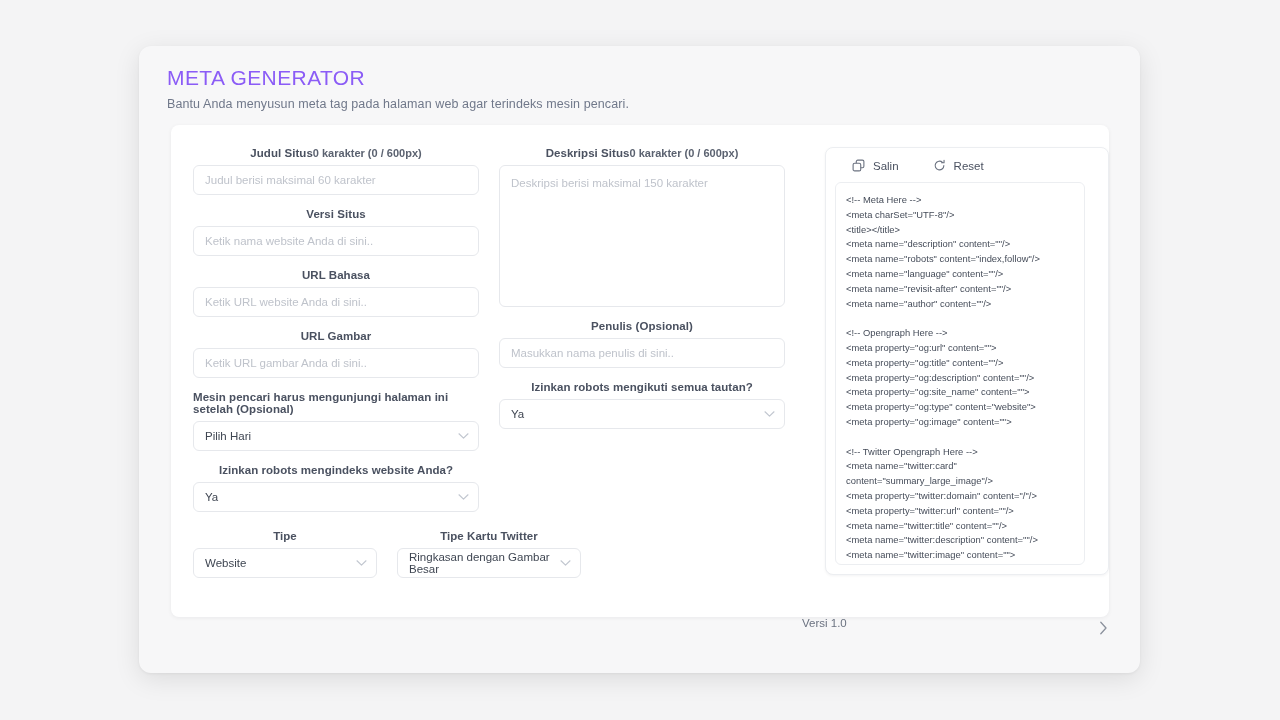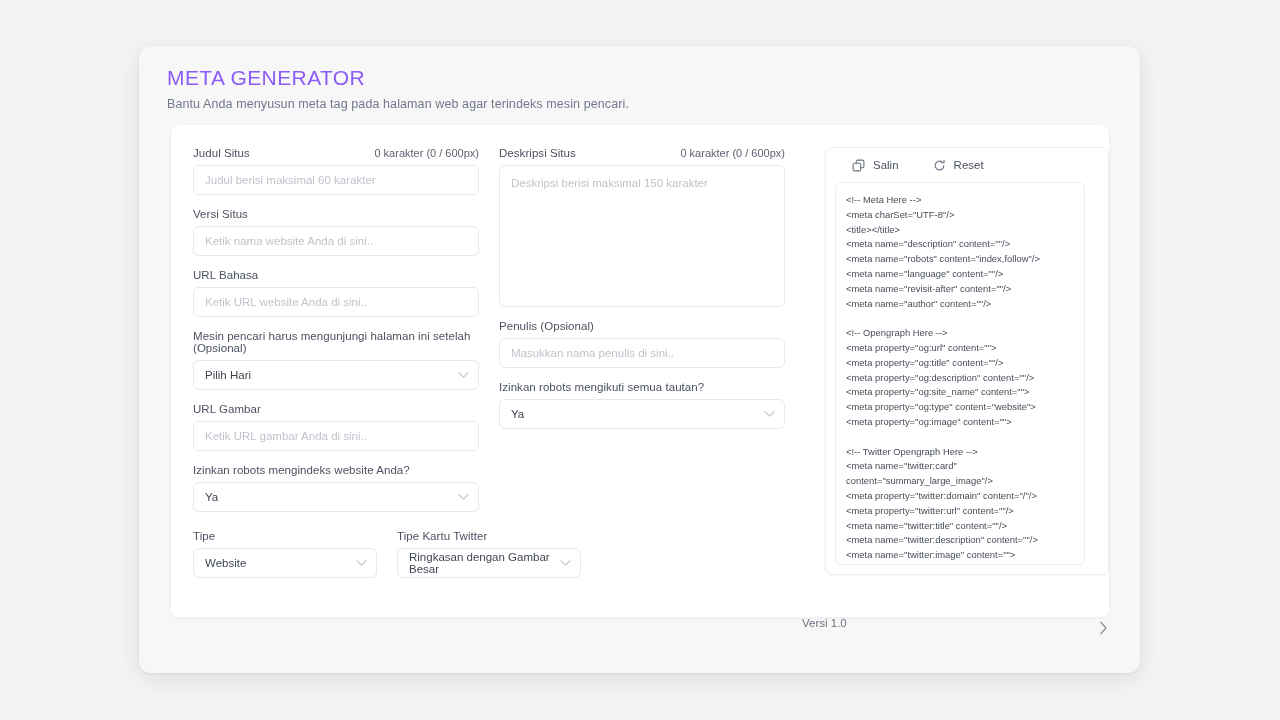--- a/index.html
+++ b/index.html
@@ -76,23 +76,24 @@
   }
   .col {
     width: 286px;
     flex: 0 0 286px;
   }
 
   .field { margin-bottom: 13px; }
 
   .field-label-row {
     display: flex;
-    justify-content: space-between;
+    justify-content: center;
     align-items: baseline;
     margin-bottom: 6px;
+    font-weight: bold;
   }
   .field-label {
     font-size: 11.5px;
     color: #4a5160;
     letter-spacing: 0.05px;
   }
   .char-count {
     font-size: 11px;
     color: #5b6270;
   }
@@ -165,20 +166,21 @@
   }
 
   .preview-toolbar {
     display: flex;
     align-items: center;
     gap: 34px;
     padding: 11px 26px 10px 26px;
   }
   .tool-btn {
     display: flex;
+    align-items: center;
     gap: 8px;
     background: none;
     border: none;
     cursor: pointer;
     font-family: "Liberation Sans", sans-serif;
     font-size: 11.5px;
     color: #4a5160;
     padding: 0;
   }
   .tool-btn svg { display: block; }
@@ -264,37 +266,37 @@
 
             <div class="field">
               <div class="field-label-row">
                 <span class="field-label">URL Bahasa</span>
               </div>
               <input class="control" type="text" placeholder="Ketik URL website Anda di sini.." style="">
             </div>
 
             <div class="field">
               <div class="field-label-row">
+                <span class="field-label">URL Gambar</span>
+              </div>
+              <input class="control" type="text" placeholder="Ketik URL gambar Anda di sini.." style="">
+            </div>
+
+            <div class="field">
+              <div class="field-label-row">
                 <span class="field-label">Mesin pencari harus mengunjungi halaman ini setelah (Opsional)</span>
               </div>
               <div class="select">
                 <div class="control">Pilih Hari</div>
                 <span class="chev">
                   <svg width="11" height="7" viewBox="0 0 11 7">
                       <path d="M1 1.3 L5.5 5.6 L10 1.3" fill="none" stroke="#c2c7d0" stroke-width="1.2" stroke-linecap="round" stroke-linejoin="round"></path>
                     </svg>
                 </span>
               </div>
-            </div>
-
-            <div class="field">
-              <div class="field-label-row">
-                <span class="field-label">URL Gambar</span>
-              </div>
-              <input class="control" type="text" placeholder="Ketik URL gambar Anda di sini.." style="">
             </div>
 
             <div class="field">
               <div class="field-label-row">
                 <span class="field-label">Izinkan robots mengindeks website Anda?</span>
               </div>
               <div class="select">
                 <div class="control">Ya</div>
                 <span class="chev">
                   <svg width="11" height="7" viewBox="0 0 11 7">

